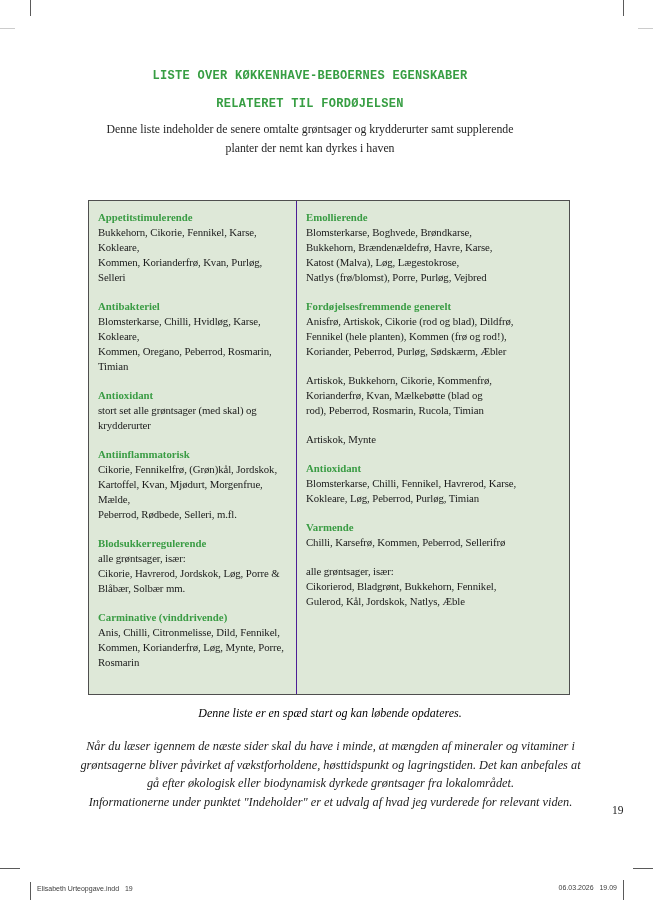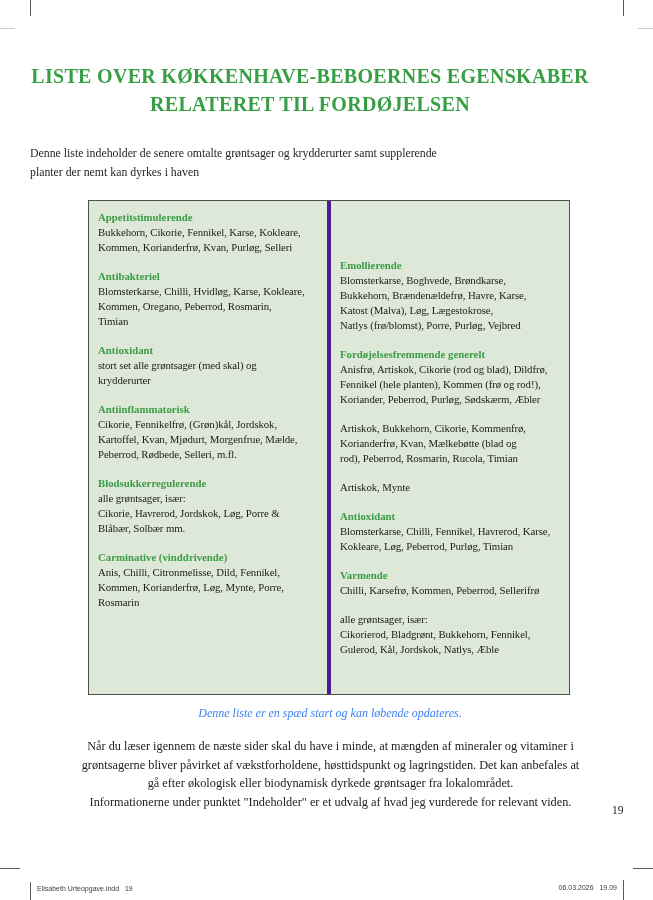--- a/index.html
+++ b/index.html
@@ -16,51 +16,52 @@
   .cm-tr-v{left:623px;top:0;height:16px;}
   .cm-tl-h{left:0;top:28px;width:15px;}
   .cm-tr-h{left:638px;top:28px;width:15px;}
   .cm-bl-h{left:0;top:868px;width:20px;}
   .cm-br-h{left:633px;top:868px;width:20px;}
   .cm-bl-v{left:30px;top:882px;height:18px;}
   .cm-br-v{left:623px;top:880px;height:20px;}
   
   .title-block{
     position:absolute;left:30px;top:62px;width:560px;text-align:center;
-    color:#379e43;font-weight:bold;font-size:20px;line-height:28px;
+    color:#379e43;font-weight:bold;font-size:12px;line-height:28px;
     letter-spacing:0.3px;
+    font-family:Liberation Mono, monospace;
   }
   .intro{
-    position:absolute;left:30px;top:144px;width:560px;
+    position:absolute;left:30px;top:120px;width:560px;text-align:center;
     font-size:11.8px;line-height:19px;color:#1f1f1f;white-space:pre-line;
   }
   
   .table-box{
     position:absolute;left:88px;top:200px;width:482px;height:495px;
     box-sizing:border-box;background:#dee8d8;border:1px solid #4f4f4f;
     display:flex;
   }
   .col{
     box-sizing:border-box;padding:9px 8px 8px 9px;
     font-size:10.8px;line-height:15px;color:#1b1b1b;
   }
-  .col-left{width:242px;border-right:4px solid #4c1d95;}
-  .col-right{flex:1;margin-top:48px;}
+  .col-left{width:208px;border-right:1px solid #4c1d95;}
+  .col-right{flex:1;}
   .section{margin-bottom:14px;}
   .section:last-child{margin-bottom:0;}
   .sec-head{font-weight:bold;color:#3a9c44;}
   .sec-body{white-space:pre-line;letter-spacing:-0.1px;}
   
   .update-note{
     position:absolute;left:70px;top:706px;width:520px;text-align:center;
-    font-style:italic;font-size:12px;color:#3b82f6;
+    font-style:italic;font-size:12px;color:#000000;
   }
   .closing{
     position:absolute;left:40px;top:737px;width:581px;text-align:center;
-    font-size:12.3px;line-height:18.6px;color:#222222;
+    font-style:italic;font-size:12.3px;line-height:18.6px;color:#222222;
     white-space:pre-line;
   }
   .page-num{
     position:absolute;left:612px;top:804px;font-size:11.5px;color:#222222;
   }
   
   .slug{
     position:absolute;font-family:"Liberation Sans", sans-serif;
     font-size:7px;color:#3c3c3c;white-space:pre;
   }

